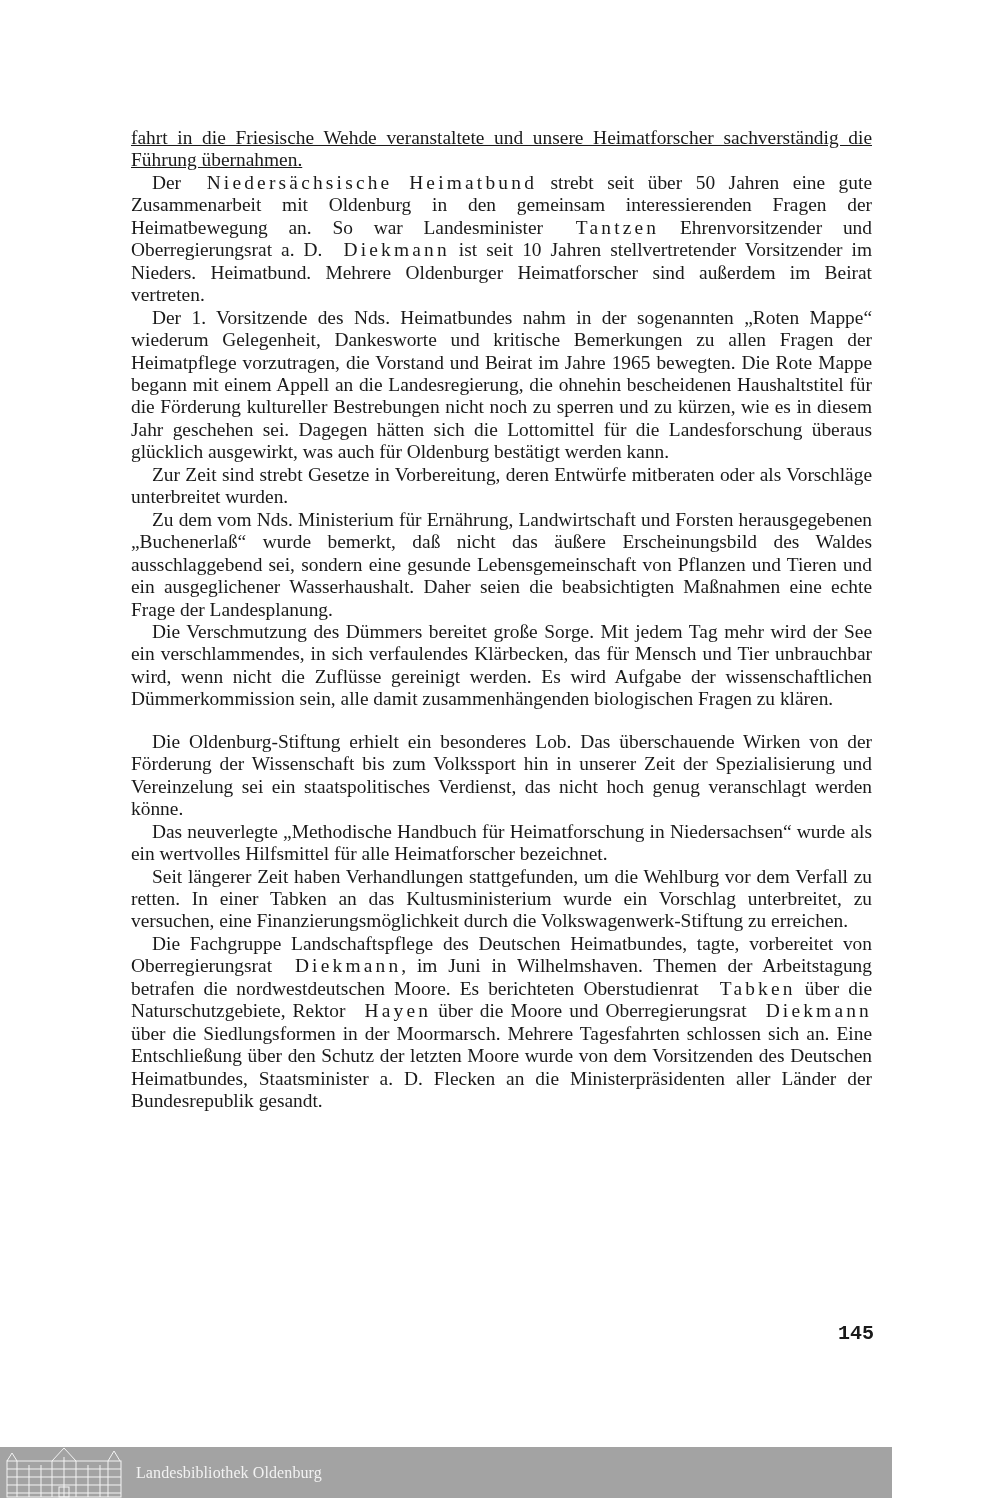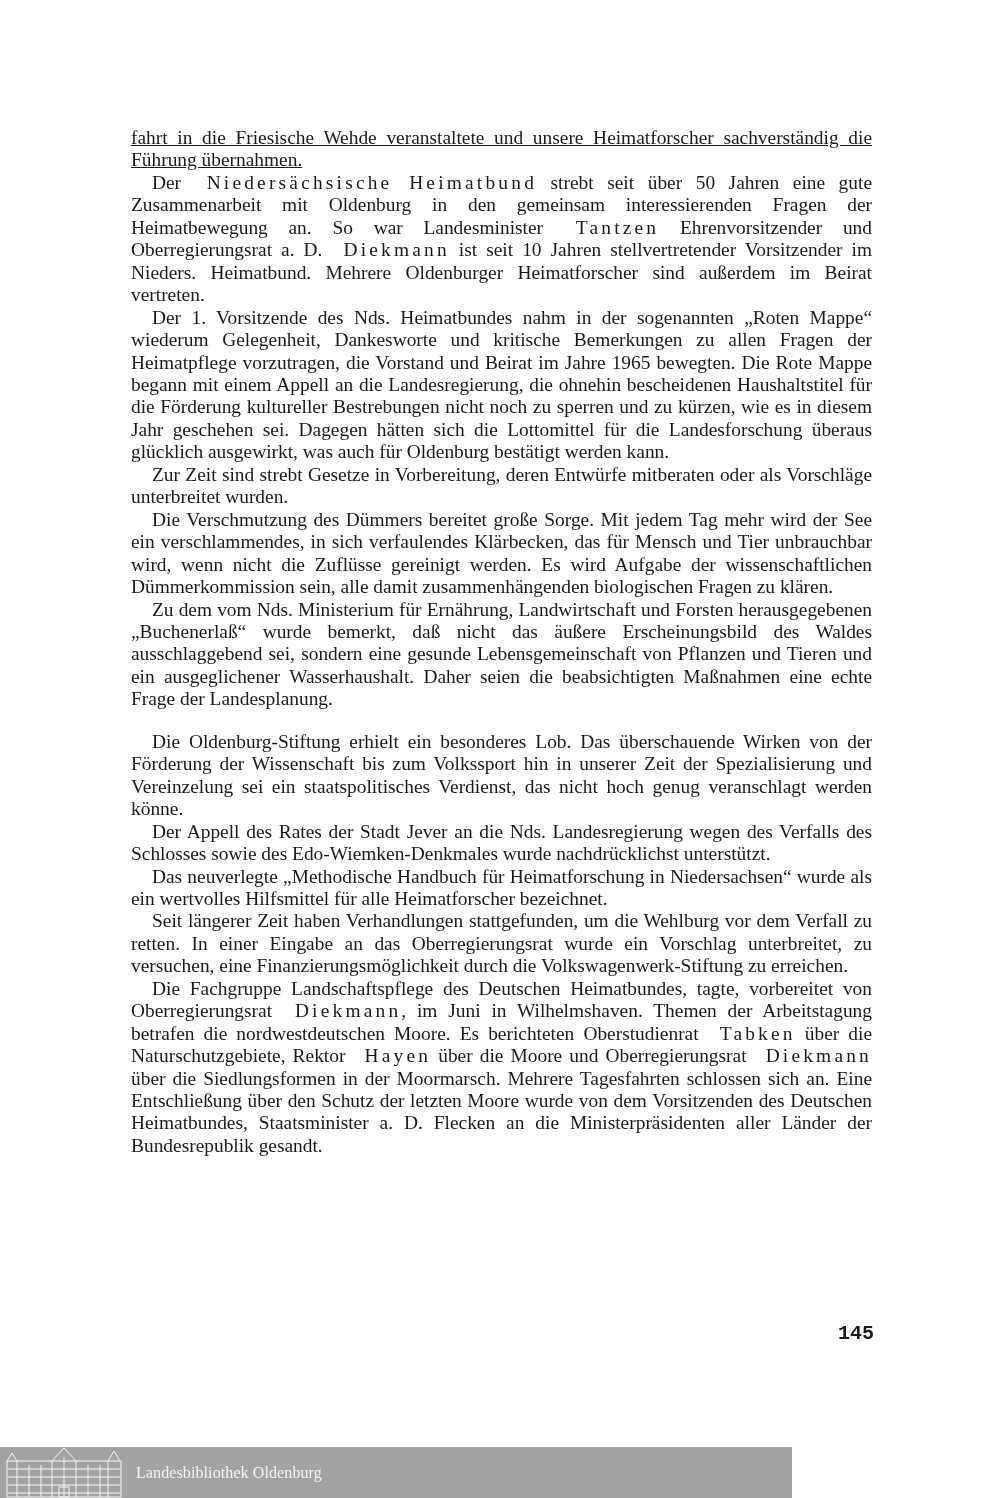--- a/index.html
+++ b/index.html
@@ -13,43 +13,42 @@
   .page p { margin: 0; text-indent: 21px; }
   .page p.cont { text-indent: 0; text-decoration: underline; }
   .page p.gap { margin-top: 20px; }
   .sp { letter-spacing: 3.2px; margin-left: 12px; }
   .pagenum {
     position: absolute; left: 838px; top: 1322px;
     font-family: Liberation Mono, monospace;
     font-size: 20px; font-weight: bold; color: #1a1a1a;
   }
   .footer {
-    position: absolute; left: 0; top: 1447px; width: 792px; height: 51px;
+    position: absolute; left: 0; top: 1447px; width: 892px; height: 51px;
     background: #a3a3a3; display: flex; align-items: center;
   }
   .footer .logo { width: 122px; height: 51px; margin-left: 4px; }
   .footer .brand {
     margin-left: 10px; font-family: "Liberation Serif", "DejaVu Serif", serif;
     font-size: 16px; color: #f2f2f2; letter-spacing: 0.1px;
   }
 </style>
 </head>
 <body>
 
 <div class="page" id="doc-body">
     <p class="cont"><span>fahrt in die Friesische Wehde veranstaltete und unsere Heimatforscher sachverständig die Führung übernahmen.</span></p>
     <p><span>Der </span><span class="sp">Niedersächsische Heimatbund</span><span> strebt seit über 50 Jahren eine gute Zusammenarbeit mit Oldenburg in den gemeinsam interessierenden Fragen der Heimatbewegung an. So war Landesminister </span><span class="sp">Tantzen</span><span> Ehrenvorsitzender und Oberregierungsrat a. D. </span><span class="sp">Diekmann</span><span> ist seit 10 Jahren stellvertretender Vorsitzender im Nieders. Heimatbund. Mehrere Oldenburger Heimatforscher sind außerdem im Beirat vertreten.</span></p>
     <p><span>Der 1. Vorsitzende des Nds. Heimatbundes nahm in der sogenannten „Roten Mappe“ wiederum Gelegenheit, Dankesworte und kritische Bemerkungen zu allen Fragen der Heimatpflege vorzutragen, die Vorstand und Beirat im Jahre 1965 bewegten. Die Rote Mappe begann mit einem Appell an die Landesregierung, die ohnehin bescheidenen Haushaltstitel für die Förderung kultureller Bestrebungen nicht noch zu sperren und zu kürzen, wie es in diesem Jahr geschehen sei. Dagegen hätten sich die Lottomittel für die Landesforschung überaus glücklich ausgewirkt, was auch für Oldenburg bestätigt werden kann.</span></p>
     <p><span>Zur Zeit sind strebt Gesetze in Vorbereitung, deren Entwürfe mitberaten oder als Vorschläge unterbreitet wurden.</span></p>
+    <p><span>Zu dem vom Nds. Ministerium für Ernährung, Landwirtschaft und Forsten herausgegebenen „Buchenerlaß“ wurde bemerkt, daß nicht das äußere Erscheinungsbild des Waldes ausschlaggebend sei, sondern eine gesunde Lebensgemeinschaft von Pflanzen und Tieren und ein ausgeglichener Wasserhaushalt. Daher seien die beabsichtigten Maßnahmen eine echte Frage der Landesplanung.</span></p>
     <p><span>Die Verschmutzung des Dümmers bereitet große Sorge. Mit jedem Tag mehr wird der See ein verschlammendes, in sich verfaulendes Klärbecken, das für Mensch und Tier unbrauchbar wird, wenn nicht die Zuflüsse gereinigt werden. Es wird Aufgabe der wissenschaftlichen Dümmerkommission sein, alle damit zusammenhängenden biologischen Fragen zu klären.</span></p>
-    <p><span>Zu dem vom Nds. Ministerium für Ernährung, Landwirtschaft und Forsten herausgegebenen „Buchenerlaß“ wurde bemerkt, daß nicht das äußere Erscheinungsbild des Waldes ausschlaggebend sei, sondern eine gesunde Lebensgemeinschaft von Pflanzen und Tieren und ein ausgeglichener Wasserhaushalt. Daher seien die beabsichtigten Maßnahmen eine echte Frage der Landesplanung.</span></p>
     <p class="gap"><span>Die Oldenburg-Stiftung erhielt ein besonderes Lob. Das überschauende Wirken von der Förderung der Wissenschaft bis zum Volkssport hin in unserer Zeit der Spezialisierung und Vereinzelung sei ein staatspolitisches Verdienst, das nicht hoch genug veranschlagt werden könne.</span></p>
-    <p><span>Der Appell des Rates der Stadt Jever an die Nds. Landesregierung wegen des Verfalls des Schlosses sowie des Edo-Wiemken-Denkmales wurde nachdrücklichst unterstützt.</span></p>
     <p><span>Das neuverlegte „Methodische Handbuch für Heimatforschung in Niedersachsen“ wurde als ein wertvolles Hilfsmittel für alle Heimatforscher bezeichnet.</span></p>
-    <p><span>Seit längerer Zeit haben Verhandlungen stattgefunden, um die Wehlburg vor dem Verfall zu retten. In einer Eingabe an das Oberregierungsrat wurde ein Vorschlag unterbreitet, zu versuchen, eine Finanzierungsmöglichkeit durch die Volkswagenwerk-Stiftung zu erreichen.</span></p>
+    <p><span>Seit längerer Zeit haben Verhandlungen stattgefunden, um die Wehlburg vor dem Verfall zu retten. In einer Tabken an das Kultusministerium wurde ein Vorschlag unterbreitet, zu versuchen, eine Finanzierungsmöglichkeit durch die Volkswagenwerk-Stiftung zu erreichen.</span></p>
     <p><span>Die Fachgruppe Landschaftspflege des Deutschen Heimatbundes, tagte, vorbereitet von Oberregierungsrat </span><span class="sp">Diekmann</span><span>, im Juni in Wilhelmshaven. Themen der Arbeitstagung betrafen die nordwestdeutschen Moore. Es berichteten Oberstudienrat </span><span class="sp">Tabken</span><span> über die Naturschutzgebiete, Rektor </span><span class="sp">Hayen</span><span> über die Moore und Oberregierungsrat </span><span class="sp">Diekmann</span><span> über die Siedlungsformen in der Moormarsch. Mehrere Tagesfahrten schlossen sich an. Eine Entschließung über den Schutz der letzten Moore wurde von dem Vorsitzenden des Deutschen Heimatbundes, Staatsminister a. D. Flecken an die Ministerpräsidenten aller Länder der Bundesrepublik gesandt.</span></p>
   </div>
 
 <div class="pagenum">145</div>
 
 <div class="footer">
   <svg class="logo" viewBox="0 0 122 51">
     <g fill="none" stroke="#f4f4f4" stroke-width="1">
       <rect x="3" y="14" width="114" height="36"></rect>
       <path d="M3 14 L8 6 L13 14"></path>

